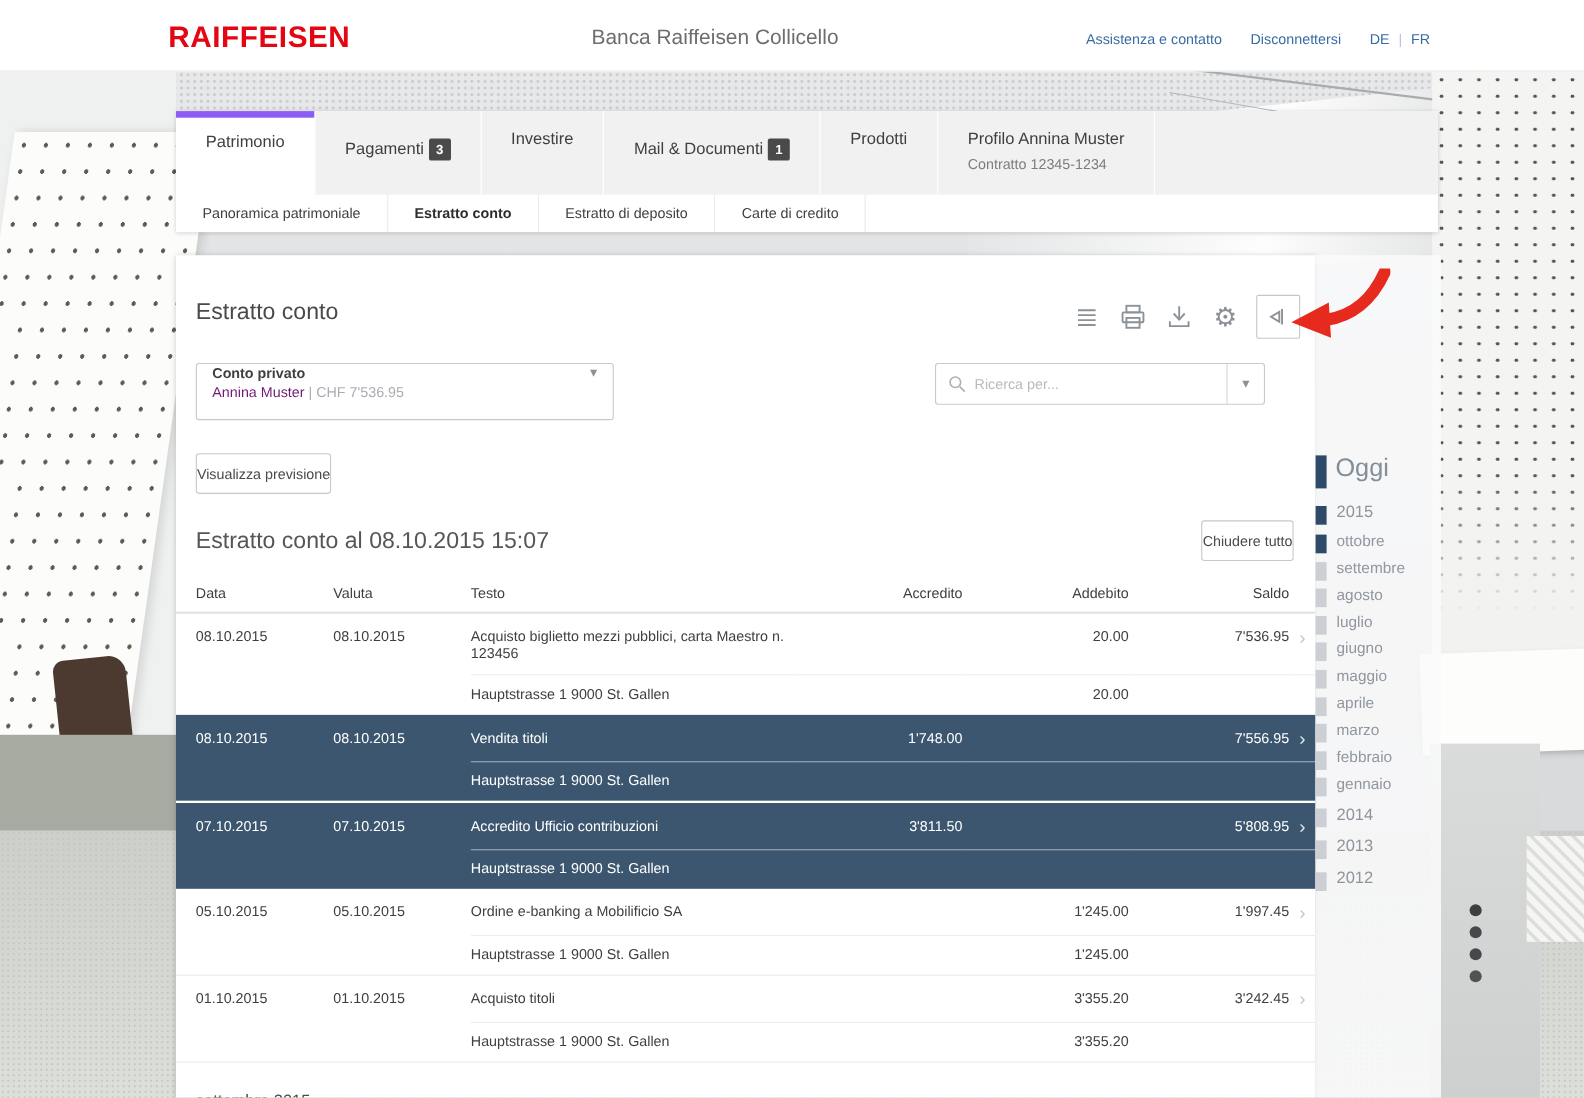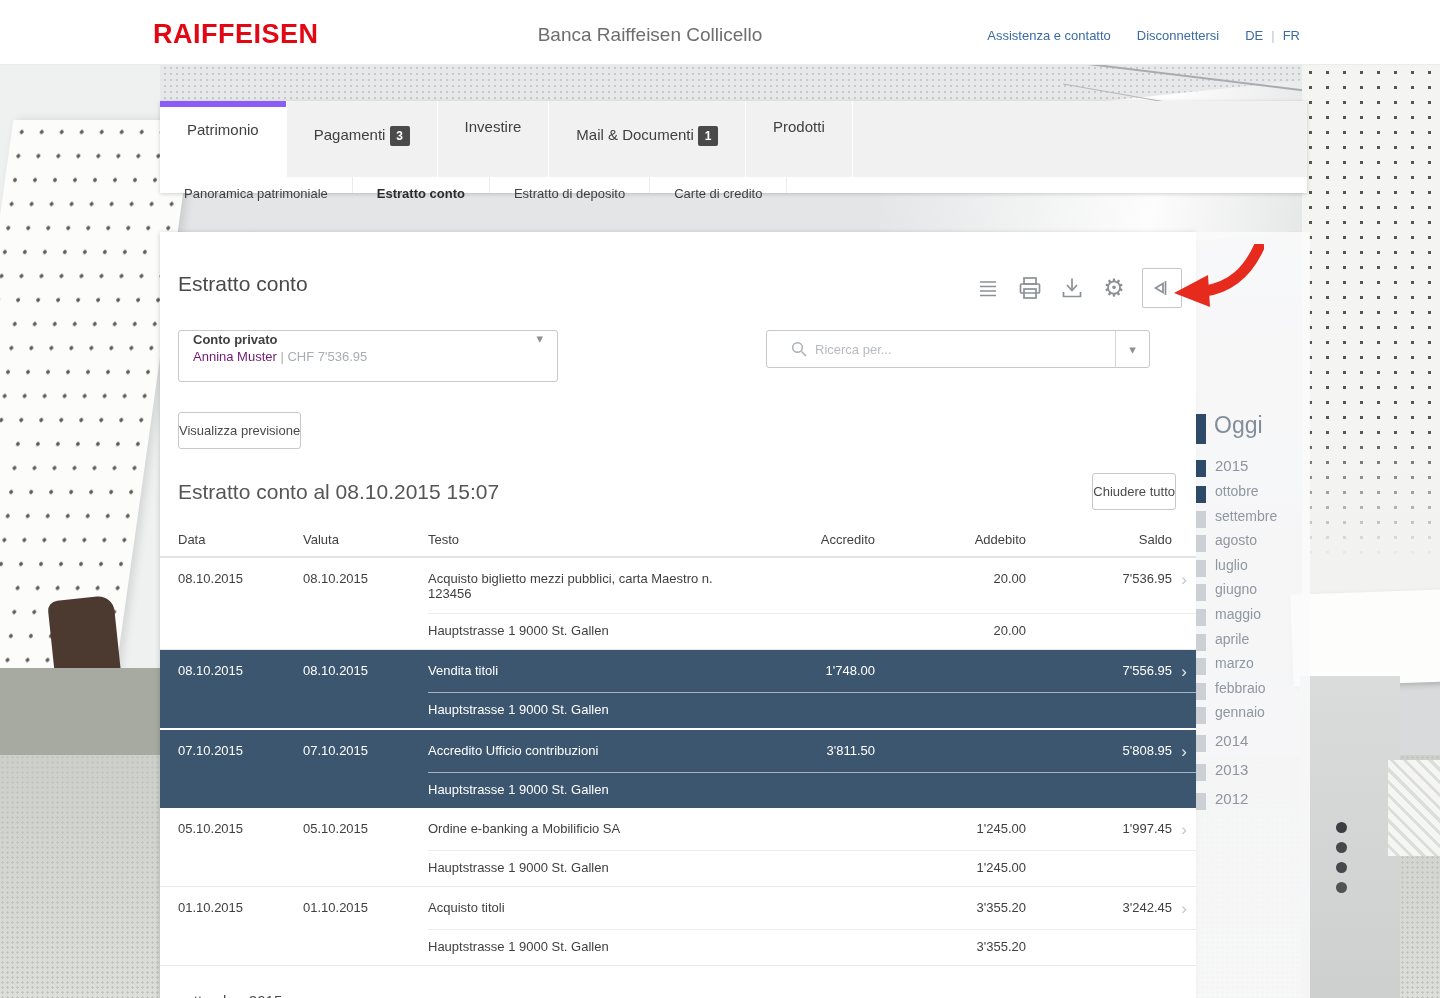--- a/index.html
+++ b/index.html
@@ -52,21 +52,21 @@
   
   .app-nav { position:absolute; left:160px; top:101px; width:1147px; z-index:4; background:#fff; box-shadow:0 1px 4px rgba(0,0,0,.18); }
   .tabs { display:flex; height:76px; }
   .tab { background:#f1f1f2; border-left:1px solid #fff; padding:17px 27px 0 27px; font-size:15px; color:#3f3f3f; cursor:pointer; position:relative; }
   .tab:first-child { border-left:none; }
   .tab.active { background:#fff; border-top:6px solid #8b5cf6; padding-top:14px; cursor:default; }
   .tab .badge { display:inline-block; margin-top:8px; min-width:20px; height:20px; line-height:20px; text-align:center;
     background:#4a4a4a; color:#fff; font-size:12px; font-weight:bold; border-radius:2px; padding:0 3px; }
   .tab .sublabel { display:block; margin-top:7px; font-size:13px; color:#7d7d7d; }
   .tab-filler { flex:1; background:#f1f1f2; border-left:1px solid #fff; }
-  .subnav { display:flex; height:16px; background:#fff; align-items:stretch; }
+  .subnav { display:flex; height:34px; background:#fff; align-items:stretch; }
   .subnav-item { padding:0 24px; line-height:33px; font-size:13px; color:#3f3f3f; border-right:1px solid #ececec; cursor:pointer; }
   .subnav-item.active { font-weight:bold; color:#2c2c2c; cursor:default; }
 
   
   .app-content { position:absolute; left:160px; top:232px; width:1150px; height:766px; display:flex; z-index:3; }
   .main-panel { width:1036px; background:#fff; position:relative; box-shadow:0 1px 5px rgba(0,0,0,.2); overflow:hidden; }
 
   .panel-title { margin:40px 0 0 18px; font-size:21px; font-weight:normal; color:#4a4a4a; }
 
   .toolbar { position:absolute; top:36px; right:14px; display:flex; align-items:center; gap:14px; }
@@ -76,22 +76,22 @@
   .tb-boxed { width:40px; height:40px; border:1px solid #c6c6c6; border-radius:2px; }
 
   .selector-row { display:flex; margin:34px 20px 0 18px; align-items:flex-start; }
   .account-select { width:380px; height:52px; border:1px solid #c9c9c9; border-radius:3px; background:#fff;
     display:flex; align-items:flex-start; padding:0 14px; cursor:pointer; }
   .acc-lines { flex:1; line-height:17px; font-size:13px; }
   .acc-type { font-weight:bold; color:#3f3f3f; }
   .acc-owner { color:#701a75;margin-top:20px; }
   .acc-balance { color:#a9adb2; }
   .chev-down { color:#8b9196; font-size:13px; }
-  .search-box { margin-left:auto; margin-right:26px; width:384px; height:38px; border:1px solid #c9c9c9; border-radius:3px;
-    background:#fff; display:flex; align-items:center;padding-left:13px; }
+  .search-box { margin-left:auto; margin-right:26px; width:300px; height:38px; border:1px solid #c9c9c9; border-radius:3px;
+    background:#fff; display:flex; align-items:center; }
   .search-icon { padding:0 8px 0 11px; display:flex; }
   .search-box input { flex:1; border:none; outline:none; font-size:13px; color:#555; font-family:inherit; background:transparent; }
   .search-box input::placeholder { color:#b7bbc0; }
   .search-dd { width:34px; align-self:stretch; border-left:1px solid #d6d6d6; display:flex; align-items:center; justify-content:center; cursor:pointer; }
 
   .btn { display:inline-block; background:#fff; border:1px solid #c8c8c8; border-radius:3px; font-size:13px; color:#4a4a4a;
     padding:10px 0; cursor:pointer; font-family:inherit; }
   .forecast-btn { margin:30px 0 0 18px; }
 
   .statement-head { display:flex; align-items:center; margin:24px 20px 0 18px; }
@@ -197,20 +197,25 @@
         <span class="badge">1</span>
         
       </div>
 
       <div class="tab">
         <span>Prodotti</span>
         
         
       </div>
 
+      <div class="tab">
+        <span>Profilo Annina Muster</span>
+        
+        <span class="sublabel">Contratto 12345-1234</span>
+      </div>
 
     <div class="tab-filler"></div>
   </div>
   <div class="subnav" id="subnav">
 
       <div class="subnav-item">
         <span>Panoramica patrimoniale</span>
       </div>
 
       <div class="subnav-item active">

